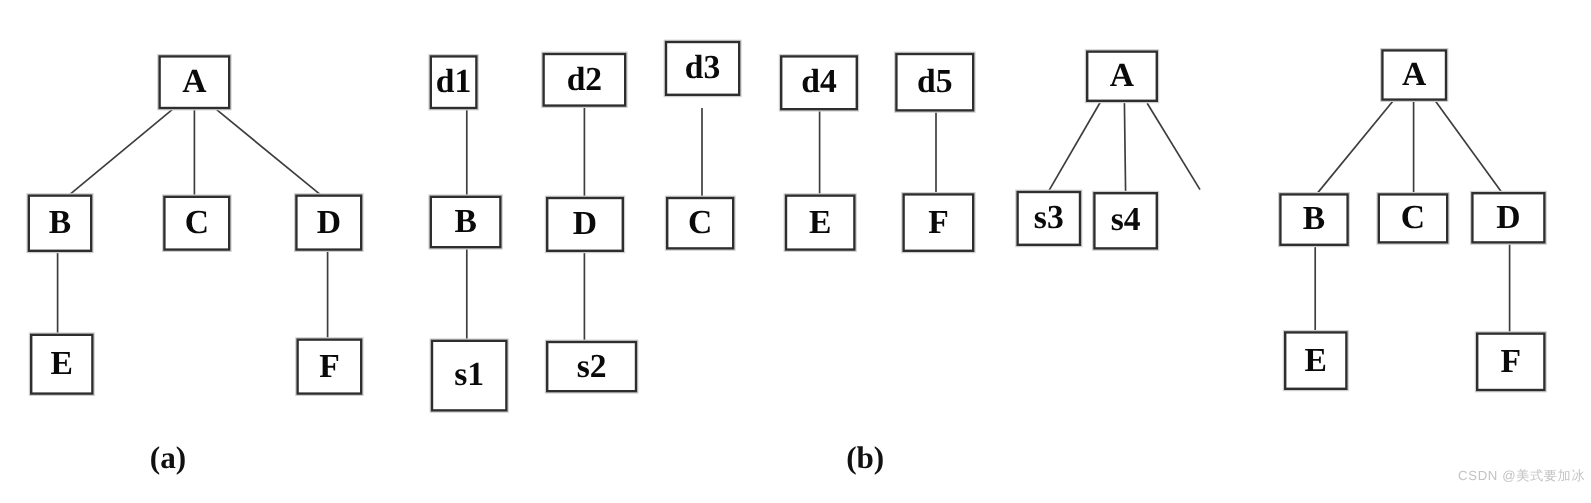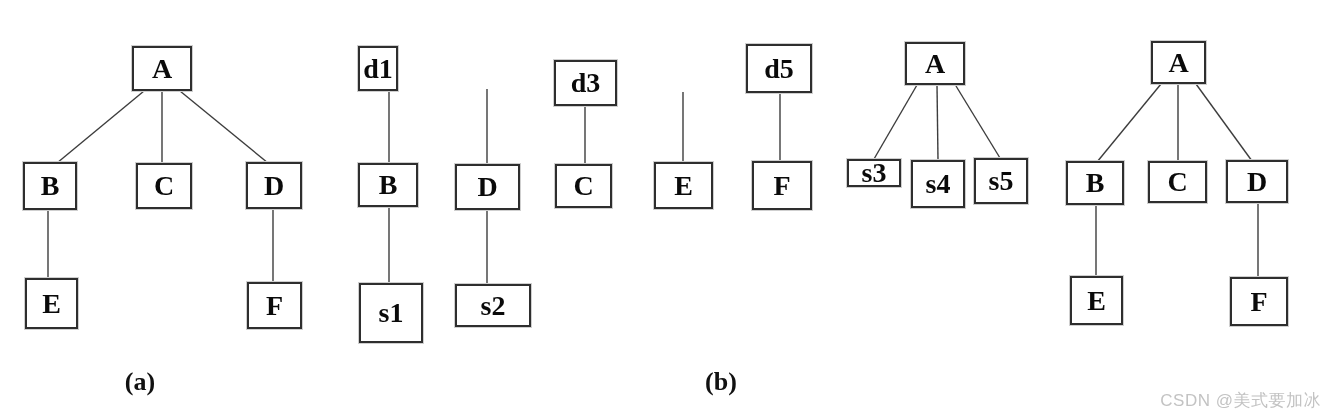--- a/index.html
+++ b/index.html
@@ -40,21 +40,21 @@
     font-weight: 700;
     font-size: 26px;
     color: #111111;
   }
   .watermark {
     position: absolute;
     z-index: 2;
     right: 5px;
     top: 389px;
     font-family: "Liberation Sans", "DejaVu Sans", sans-serif;
-    font-size: 17px;
+    font-size: 11px;
     color: #c3c3c3;
     letter-spacing: 0.5px;
   }
   line { stroke: #3d3d3d; stroke-width: 1.4; }
 </style>
 </head>
 <body>
 
 <div id="canvas">
 
@@ -89,35 +89,36 @@
   <div class="node" style="left:23px;top:162px;width:54px;height:48px">B</div>
   <div class="node" style="left:136px;top:163px;width:56px;height:46px">C</div>
   <div class="node" style="left:246px;top:162px;width:56px;height:47px">D</div>
   <div class="node" style="left:25px;top:278px;width:53px;height:51px">E</div>
   <div class="node" style="left:247px;top:282px;width:55px;height:47px">F</div>
 
   <div class="node" style="left:358px;top:46px;width:40px;height:45px">d1</div>
   <div class="node" style="left:358px;top:163px;width:60px;height:44px">B</div>
   <div class="node" style="left:359px;top:283px;width:64px;height:60px">s1</div>
 
+  <div class="node" style="left:452px;top:44px;width:70px;height:45px">d2</div>
   <div class="node" style="left:455px;top:164px;width:65px;height:46px">D</div>
   <div class="node" style="left:455px;top:284px;width:76px;height:43px">s2</div>
 
-  <div class="node" style="left:554px;top:60px;width:63px;height:46px">d3</div>
+  <div class="node" style="left:554px;top:34px;width:63px;height:46px">d3</div>
   <div class="node" style="left:555px;top:164px;width:57px;height:44px">C</div>
 
+  <div class="node" style="left:650px;top:46px;width:65px;height:46px">d4</div>
   <div class="node" style="left:654px;top:162px;width:59px;height:47px">E</div>
 
   <div class="node" style="left:746px;top:44px;width:66px;height:49px">d5</div>
   <div class="node" style="left:752px;top:161px;width:60px;height:49px">F</div>
 
   <div class="node" style="left:905px;top:42px;width:60px;height:43px">A</div>
-  <div class="node" style="left:847px;top:159px;width:54px;height:28px">s3</div>
+  <div class="node" style="left:847px;top:159px;width:54px;height:46px">s3</div>
   <div class="node" style="left:911px;top:160px;width:54px;height:48px">s4</div>
-  <div class="node" style="left:974px;top:158px;width:54px;height:46px">s5</div>
 
   <div class="node" style="left:1151px;top:41px;width:55px;height:43px">A</div>
   <div class="node" style="left:1066px;top:161px;width:58px;height:44px">B</div>
   <div class="node" style="left:1148px;top:161px;width:59px;height:42px">C</div>
   <div class="node" style="left:1226px;top:160px;width:62px;height:43px">D</div>
   <div class="node" style="left:1070px;top:276px;width:53px;height:49px">E</div>
   <div class="node" style="left:1230px;top:277px;width:58px;height:49px">F</div>
 
   <div class="caption" style="left:110px;top:367px">(a)</div>
   <div class="caption" style="left:691px;top:367px">(b)</div>

